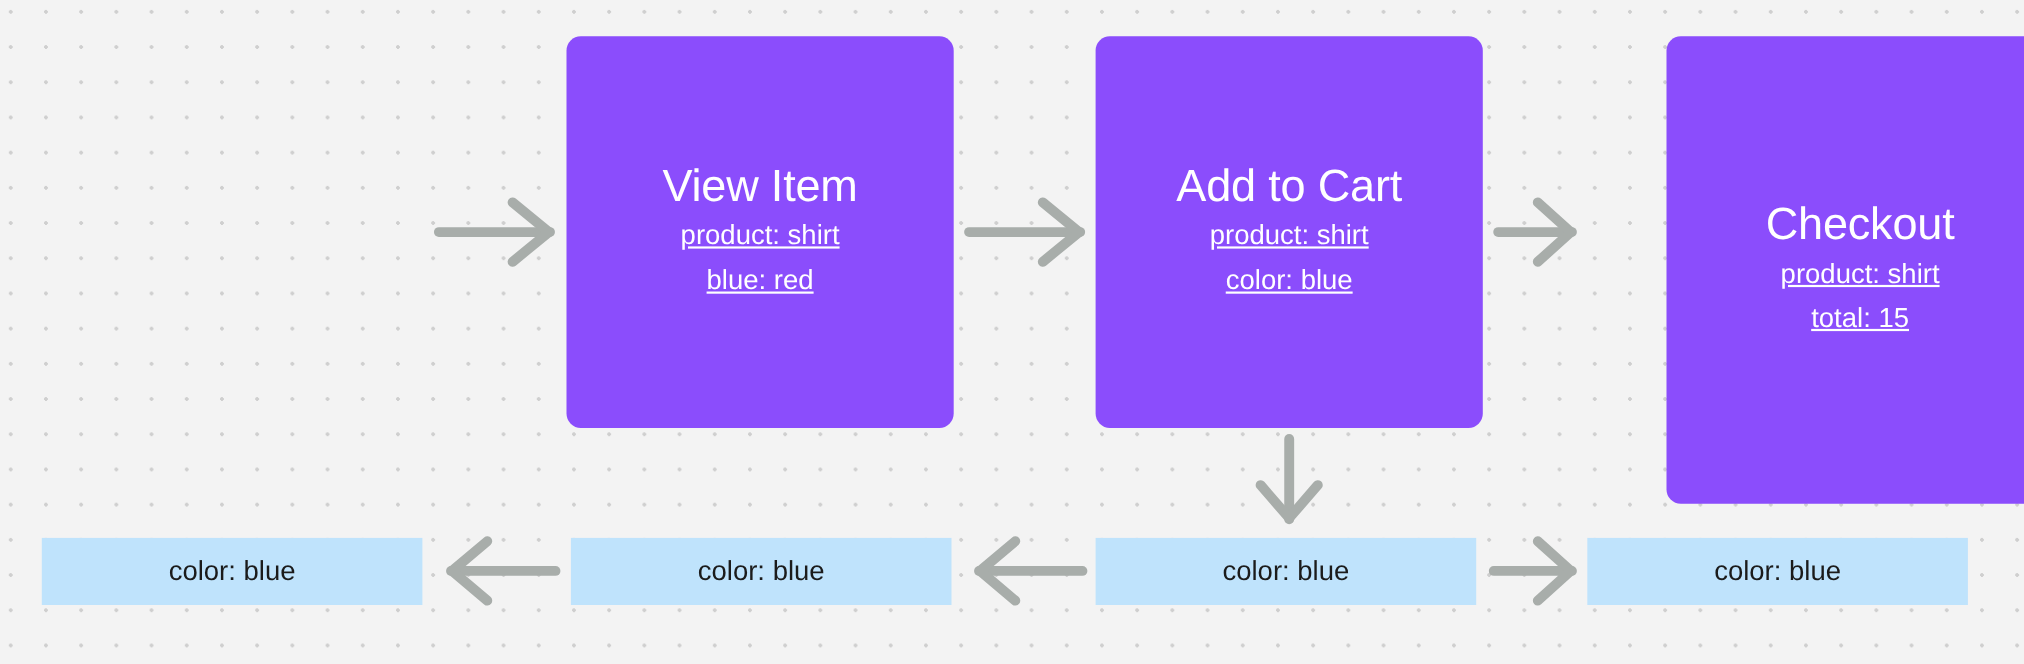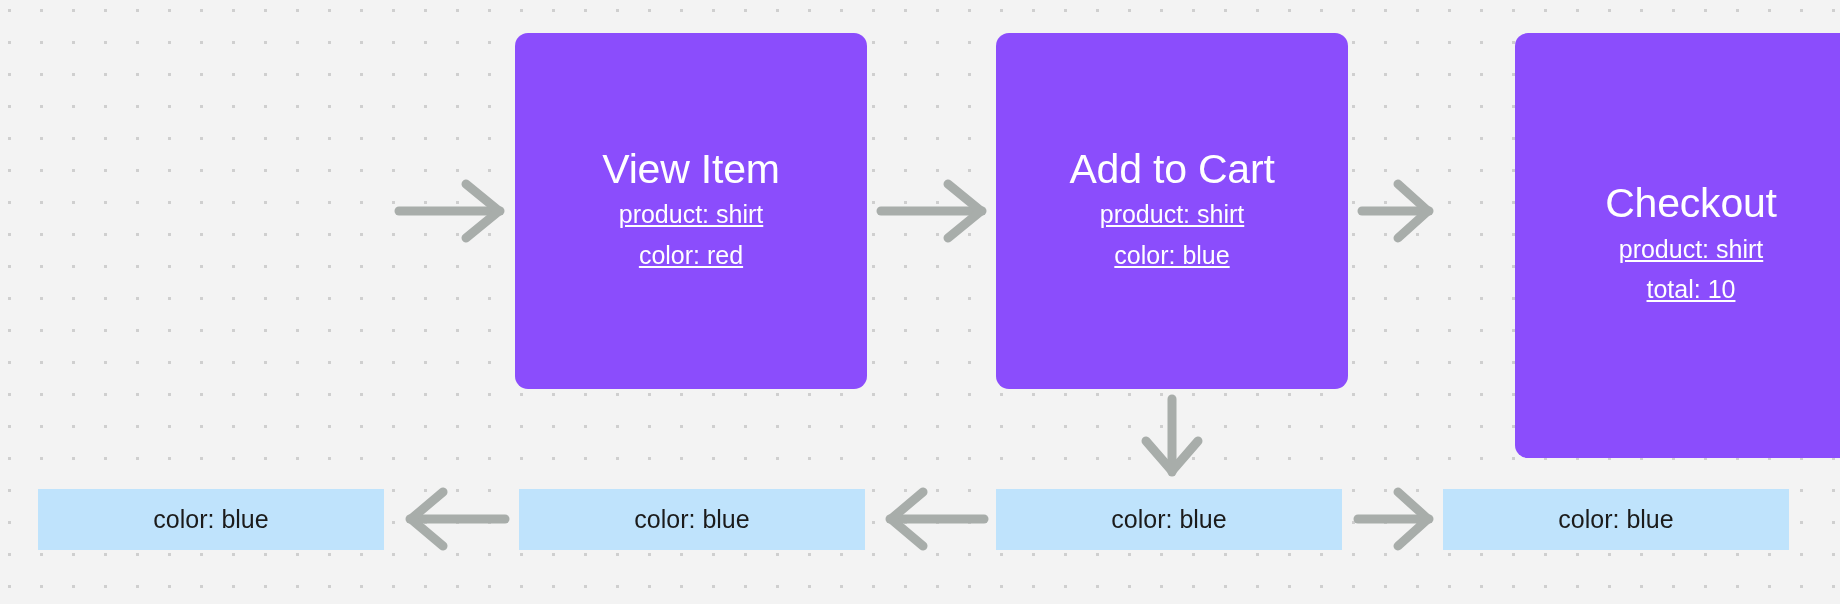--- a/index.html
+++ b/index.html
@@ -101,37 +101,37 @@
 </head>
 <body>
 
 <div id="canvas">
 
 
   <div class="event-node" style="left:515px; top:33px; width:352px; height:356px; background:#8B4DFC;">
     <div class="event-title">View Item</div>
     <div class="event-props">
       <div class="event-prop">product: shirt</div>
-      <div class="event-prop">color: red</div>
+      <div class="event-prop">blue: red</div>
     </div>
   </div>
 
   <div class="event-node" style="left:996px; top:33px; width:352px; height:356px; background:#8B4DFC;">
     <div class="event-title">Add to Cart</div>
     <div class="event-props">
       <div class="event-prop">product: shirt</div>
       <div class="event-prop">color: blue</div>
     </div>
   </div>
 
   <div class="event-node" style="left:1515px; top:33px; width:352px; height:425px; background:#8B4DFC;">
     <div class="event-title">Checkout</div>
     <div class="event-props">
       <div class="event-prop">product: shirt</div>
-      <div class="event-prop">total: 10</div>
+      <div class="event-prop">total: 15</div>
     </div>
   </div>
 
   <div class="prop-node" style="left:38px; top:489px; width:346px; height:61px; background:#BFE3FC;">
     <span>color: blue</span>
   </div>
 
   <div class="prop-node" style="left:519px; top:489px; width:346px; height:61px; background:#BFE3FC;">
     <span>color: blue</span>
   </div>

